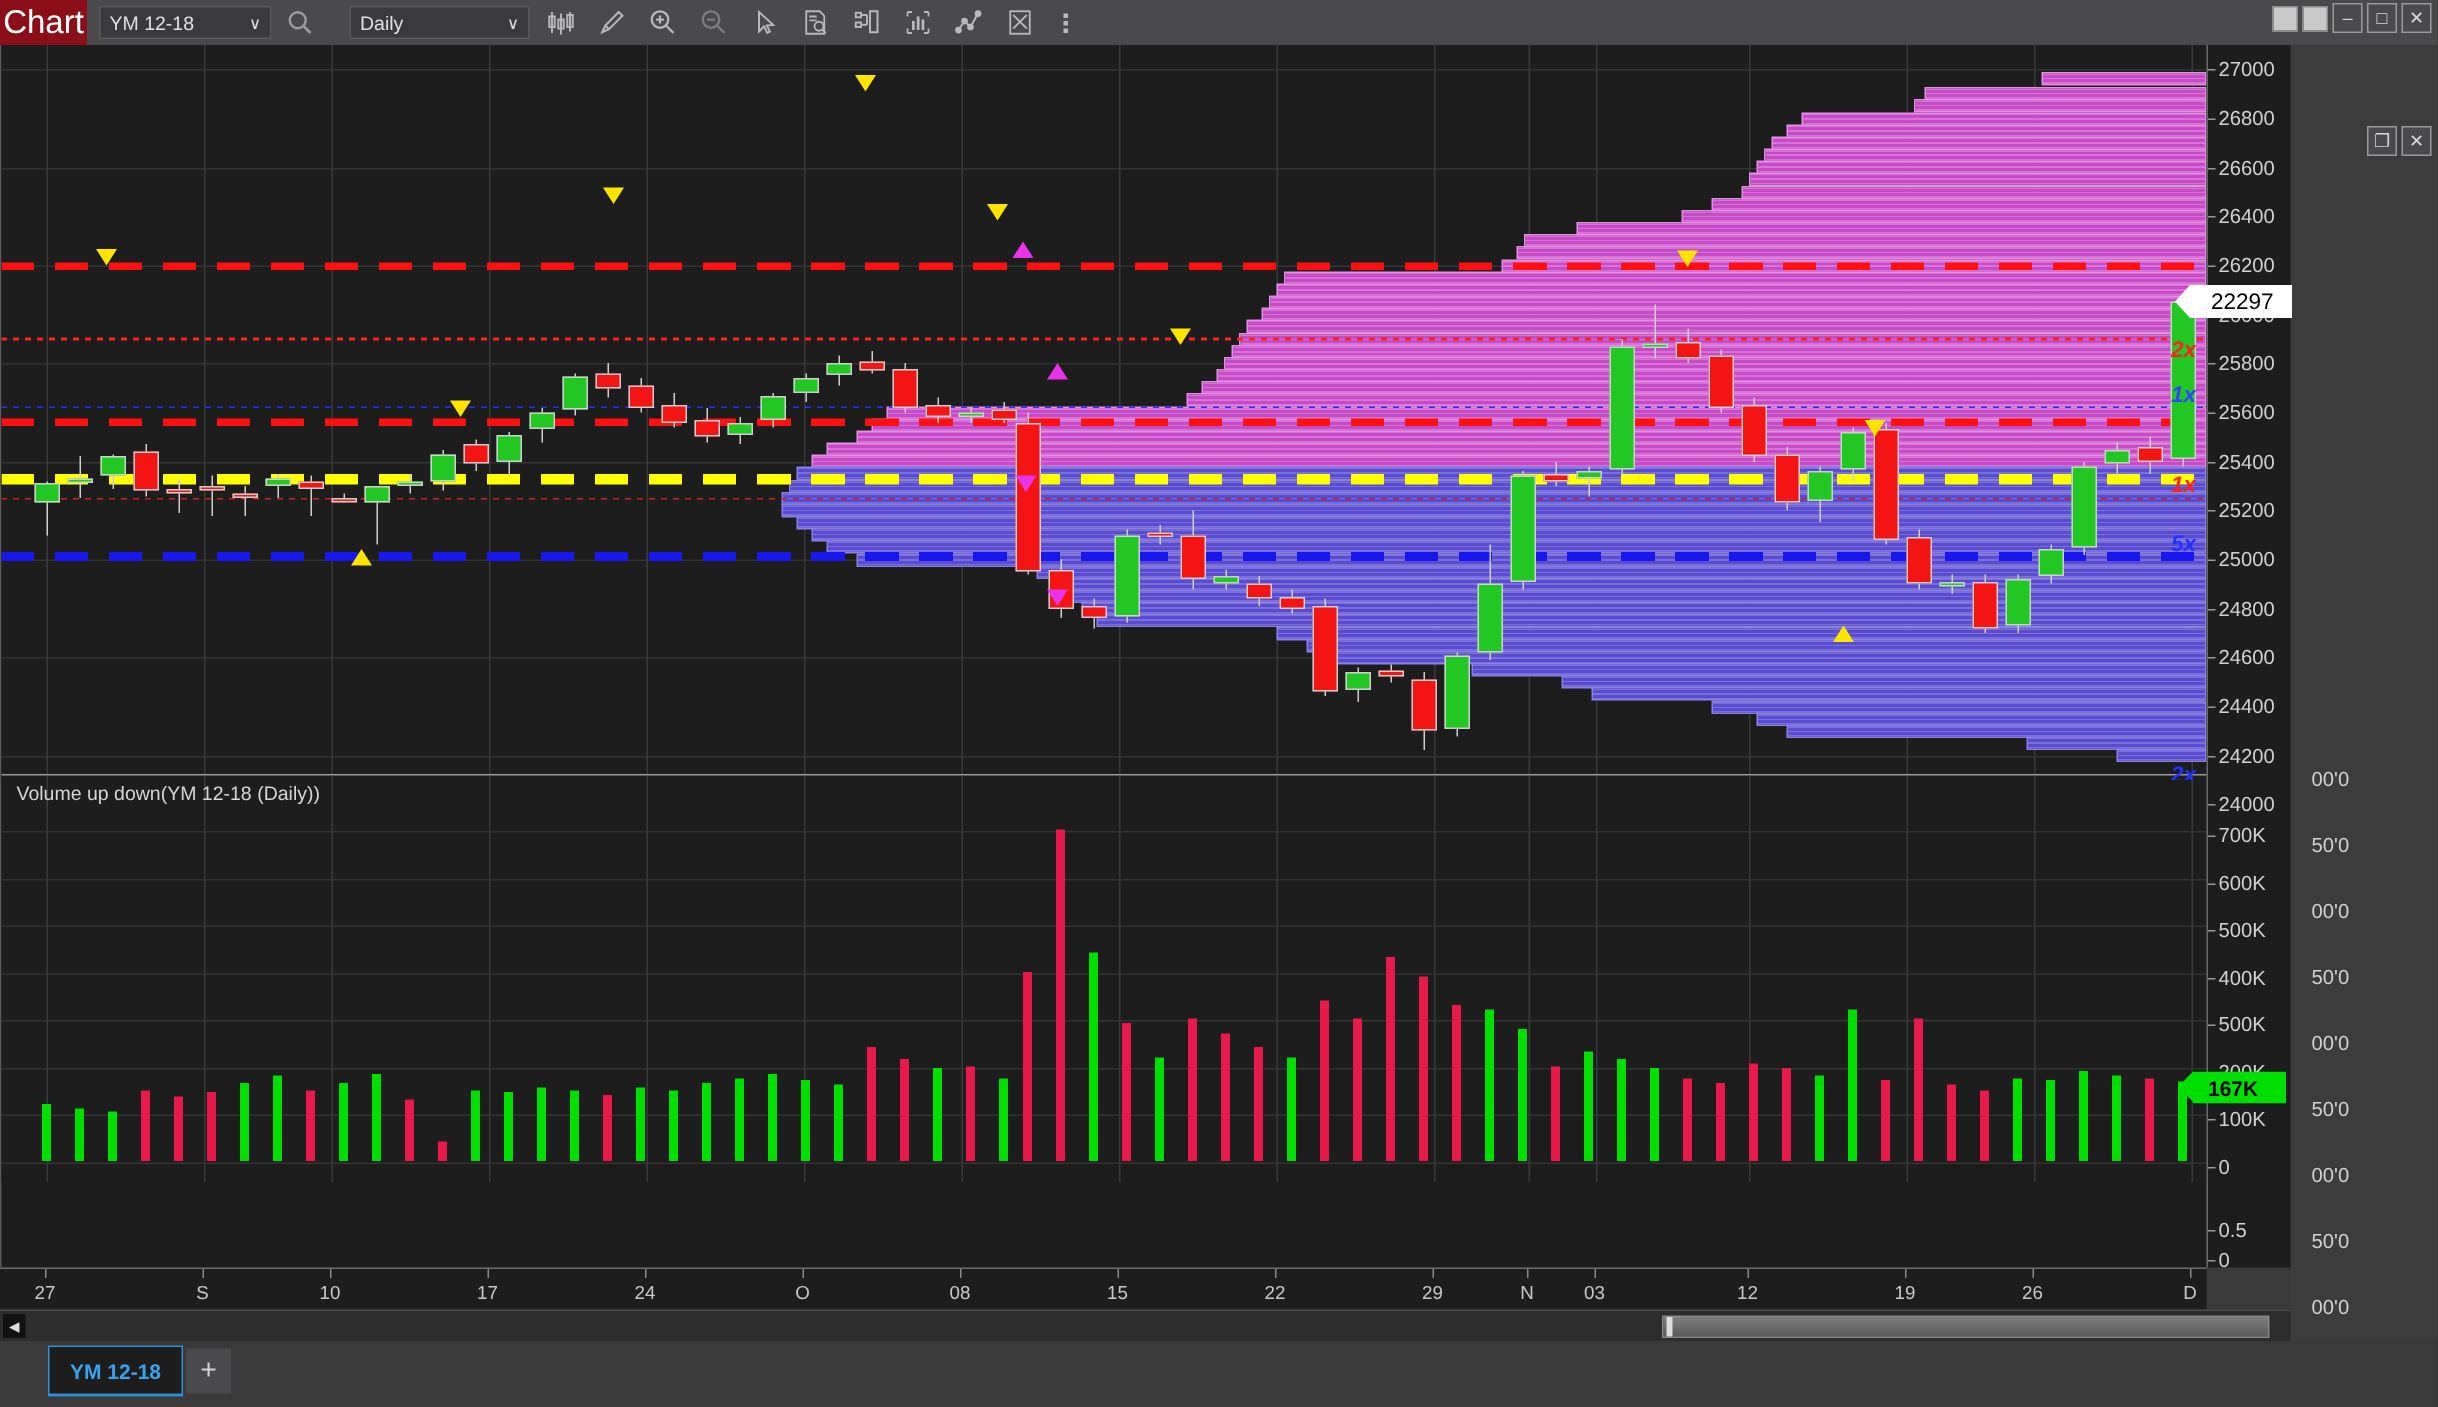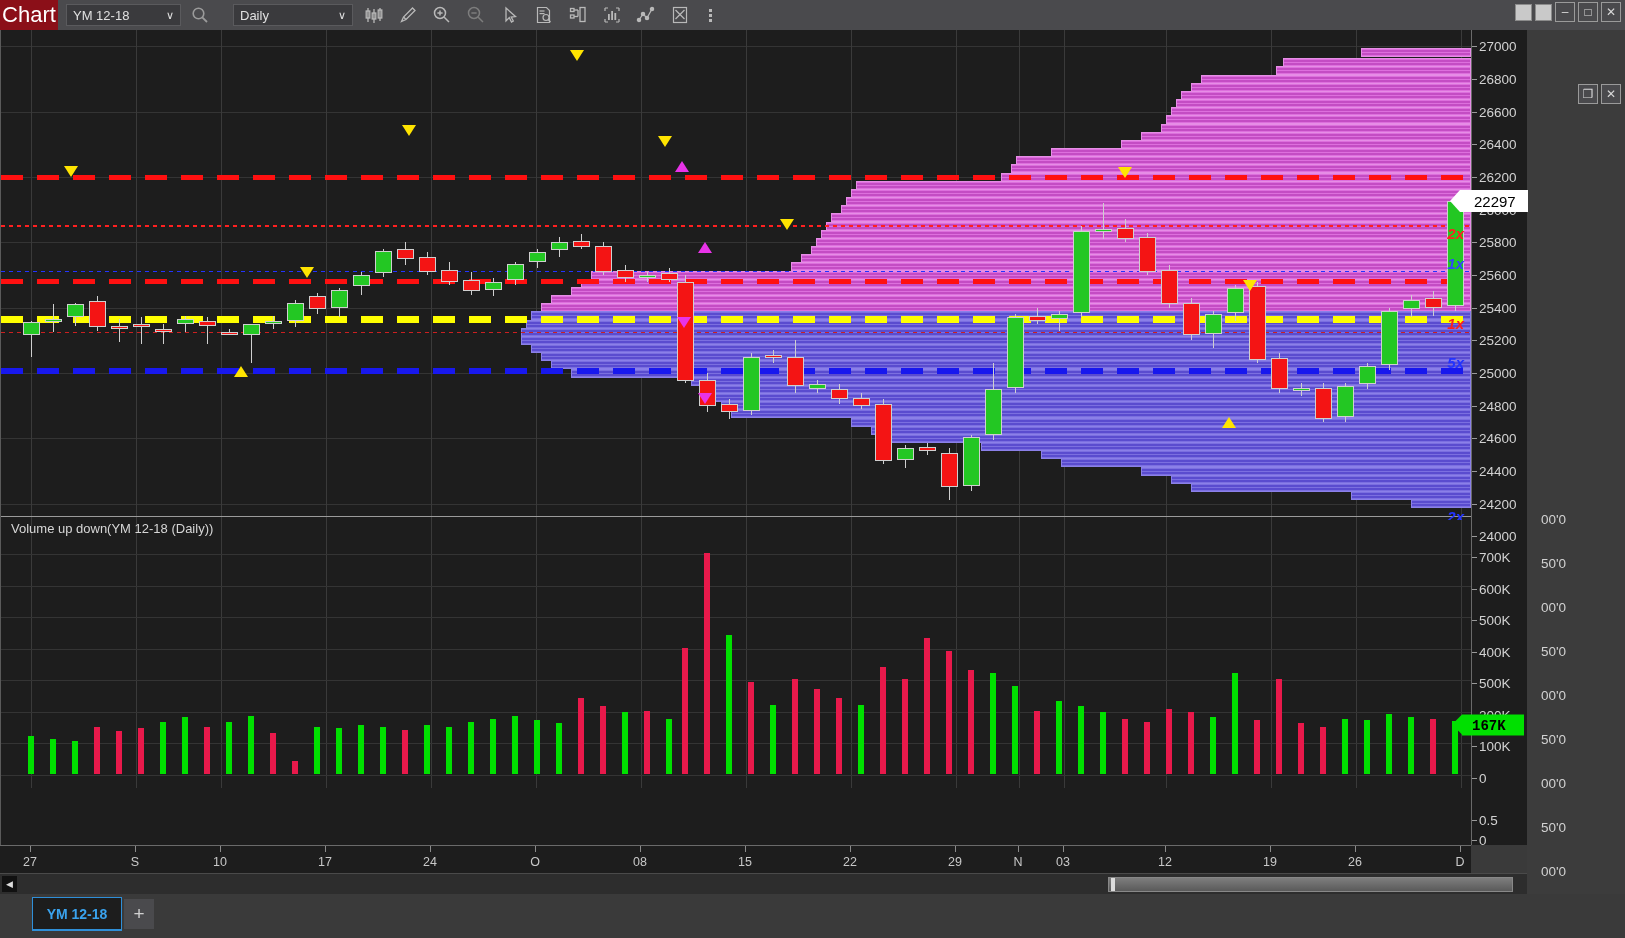--- a/index.html
+++ b/index.html
@@ -589,21 +589,21 @@
         <div class="vbar u" style="left: 1363px; bottom: 14px; height: 53.6842px;"></div>
         <div class="vbar u" style="left: 1385px; bottom: 14px; height: 60px;"></div>
         <div class="vbar u" style="left: 1407px; bottom: 14px; height: 56.8421px;"></div>
         <div class="vbar d" style="left: 1429px; bottom: 14px; height: 55.2632px;"></div>
         <div class="vbar u" style="left: 1451px; bottom: 14px; height: 52.7368px;"></div>
       </div>
   </div>
 
   <div id="price-axis">
     <div id="price-tag" style="top: 171.173px;">22297</div>
-    <div id="vol-tag" style="top: 695.263px; font-family: Liberation Mono, monospace;">167K</div>
+    <div id="vol-tag" style="top: 695.263px;">167K</div>
   <div class="ax-tick" style="top: 16.3333px;"></div>
       <div class="ax-lab" style="top: 16.3333px;">27000</div>
       <div class="ax-tick" style="top: 49px;"></div>
       <div class="ax-lab" style="top: 49px;">26800</div>
       <div class="ax-tick" style="top: 81.6667px;"></div>
       <div class="ax-lab" style="top: 81.6667px;">26600</div>
       <div class="ax-tick" style="top: 114.333px;"></div>
       <div class="ax-lab" style="top: 114.333px;">26400</div>
       <div class="ax-tick" style="top: 147px;"></div>
       <div class="ax-lab" style="top: 147px;">26200</div>

